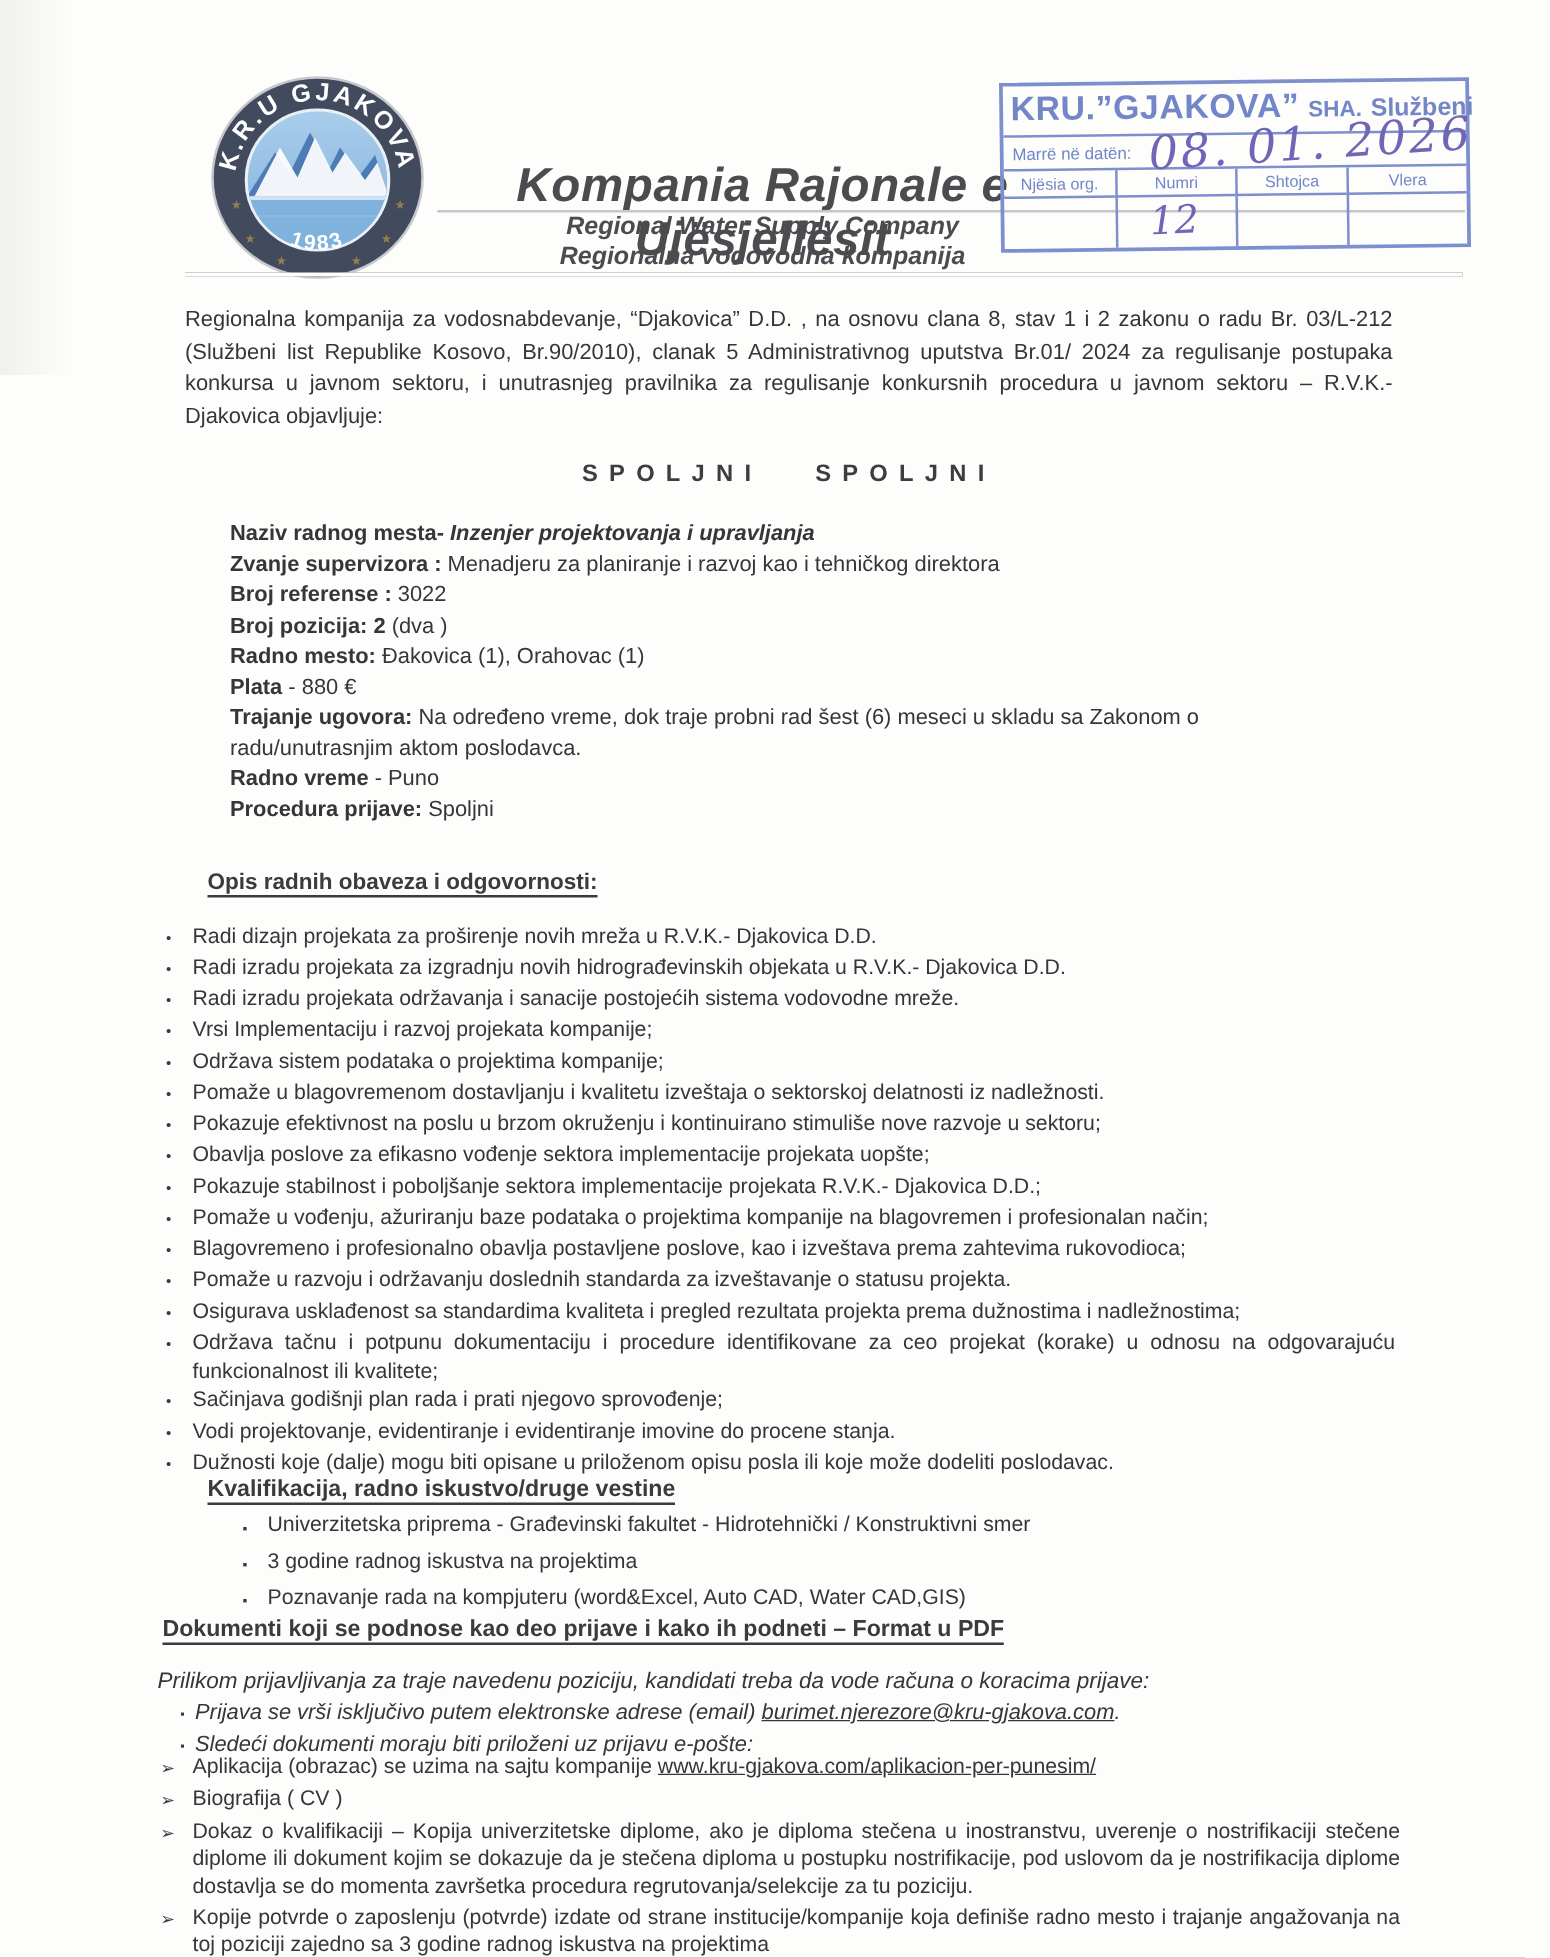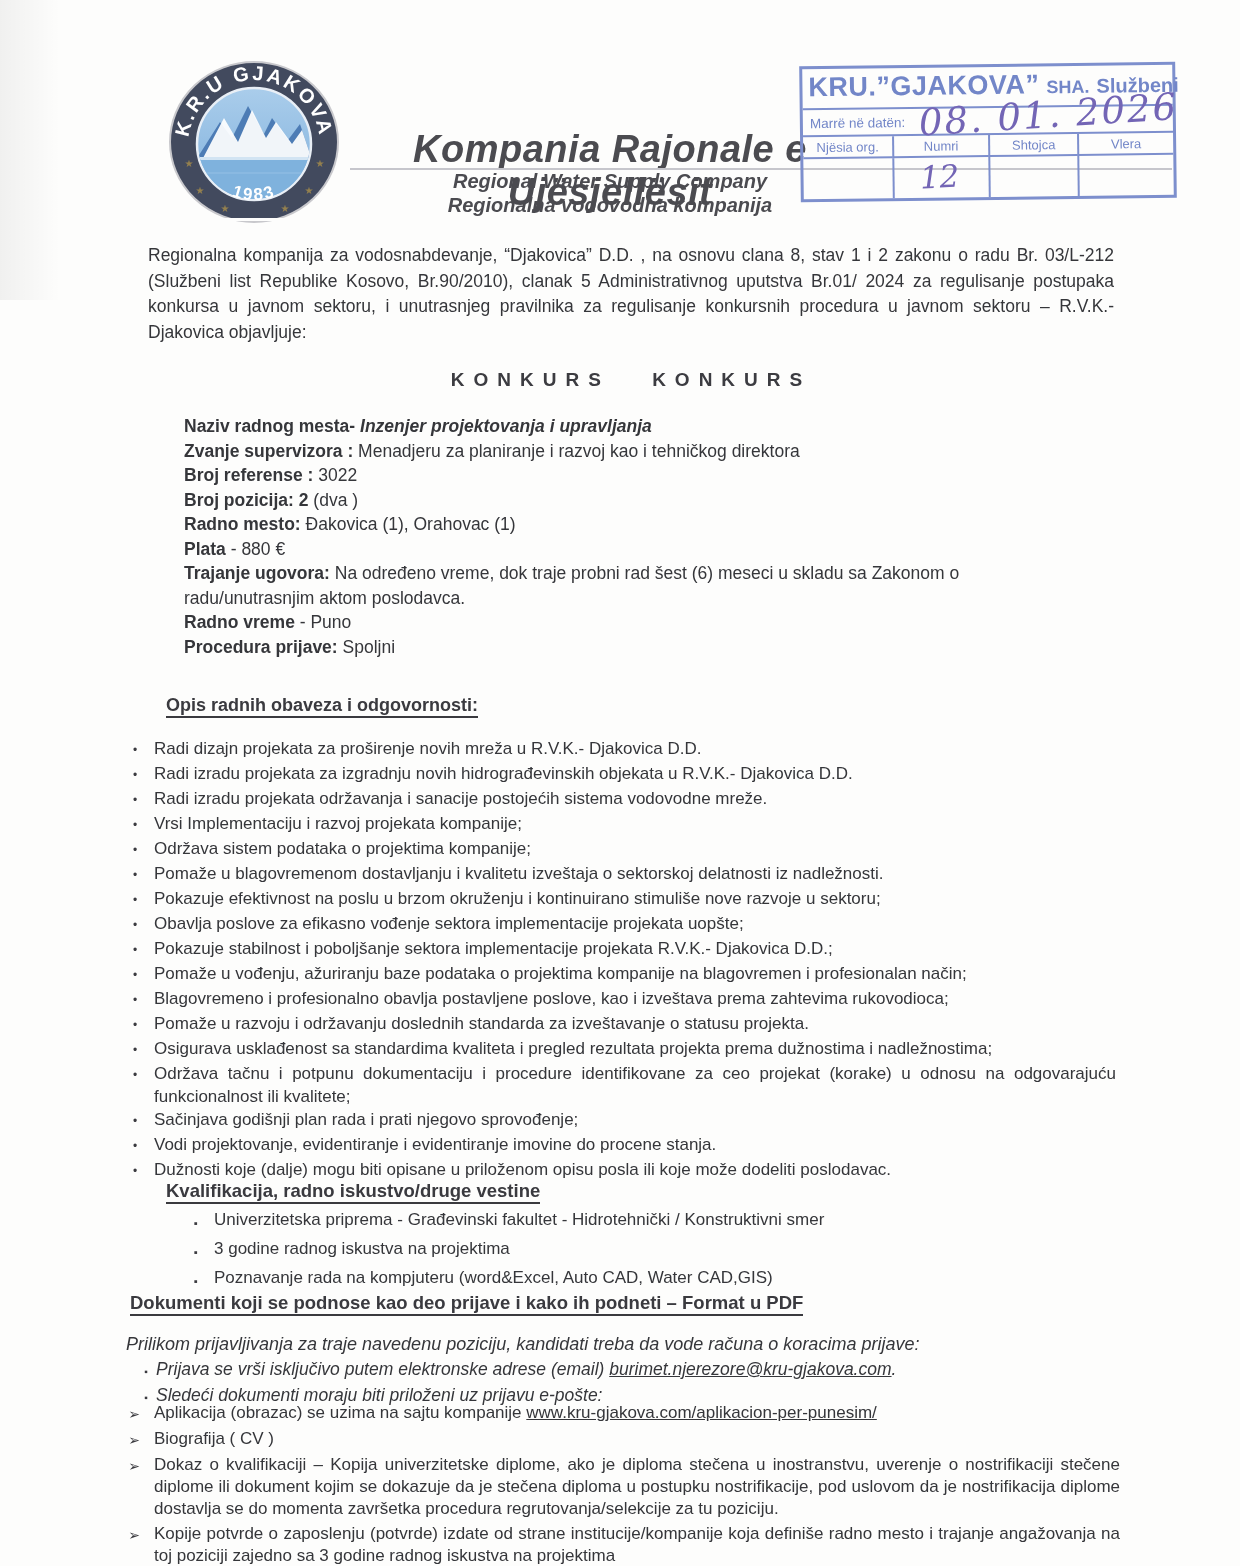--- a/index.html
+++ b/index.html
@@ -141,21 +141,21 @@
             <span class="hw hw-num">12</span>
           </div>
           <div class="sg-v"></div>
           <div class="sg-v"></div>
         </div>
     </div>
   </div>
 
   <div class="intro">Regionalna kompanija za vodosnabdevanje, “Djakovica” D.D. , na osnovu clana 8, stav 1 i 2 zakonu o radu  Br. 03/L-212 (Službeni list Republike Kosovo, Br.90/2010), clanak 5 Administrativnog uputstva Br.01/ 2024 za regulisanje postupaka konkursa u javnom sektoru, i unutrasnjeg pravilnika za regulisanje konkursnih procedura u javnom sektoru – R.V.K.- Djakovica objavljuje:</div>
 
-  <div class="konkurs">KONKURS KONKURS</div>
+  <div class="konkurs">SPOLJNI SPOLJNI</div>
 
   <div class="details">
       <div class="detail-row"><span class="dlabel">Naziv radnog mesta-</span><span class="dvalue bi"> Inzenjer projektovanja i upravljanja</span></div>
       <div class="detail-row"><span class="dlabel">Zvanje supervizora :</span><span class="dvalue"> Menadjeru za planiranje i razvoj kao i tehničkog direktora</span></div>
       <div class="detail-row"><span class="dlabel">Broj referense :</span><span class="dvalue"> 3022</span></div>
       <div class="detail-row"><span class="dlabel">Broj pozicija: 2</span><span class="dvalue"> (dva )</span></div>
       <div class="detail-row"><span class="dlabel">Radno mesto:</span><span class="dvalue"> Đakovica (1), Orahovac (1)</span></div>
       <div class="detail-row"><span class="dlabel">Plata</span><span class="dvalue"> - 880 €</span></div>
       <div class="detail-row"><span class="dlabel">Trajanje ugovora:</span><span class="dvalue"> Na određeno vreme, dok traje probni rad šest (6) meseci u skladu sa Zakonom o radu/unutrasnjim aktom poslodavca.</span></div>
       <div class="detail-row"><span class="dlabel">Radno vreme</span><span class="dvalue"> - Puno</span></div>

